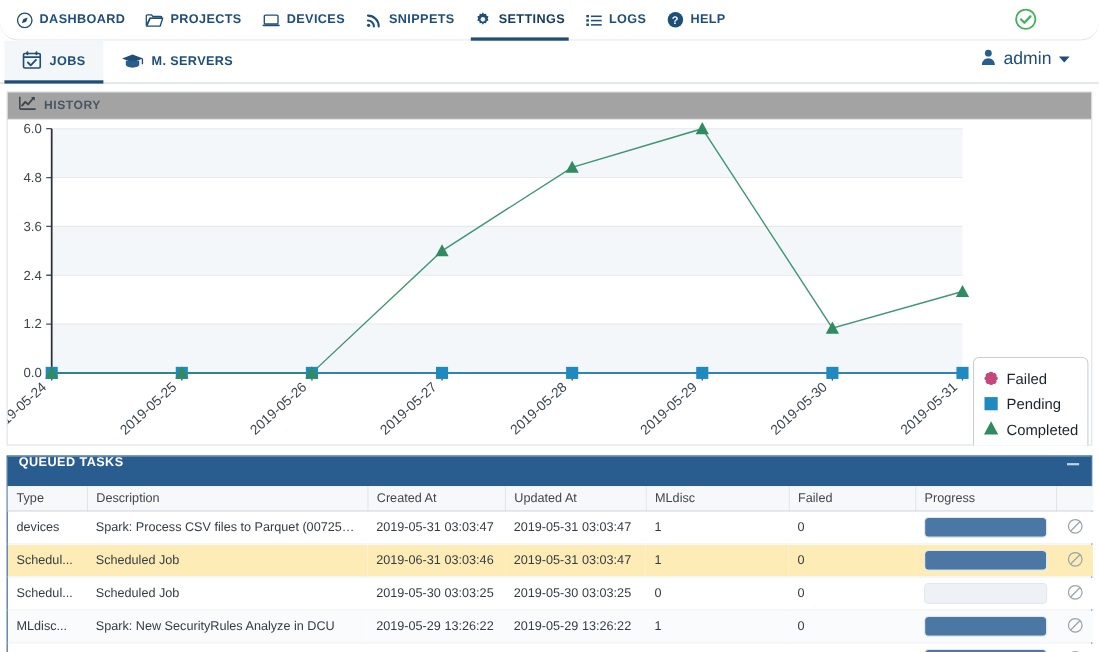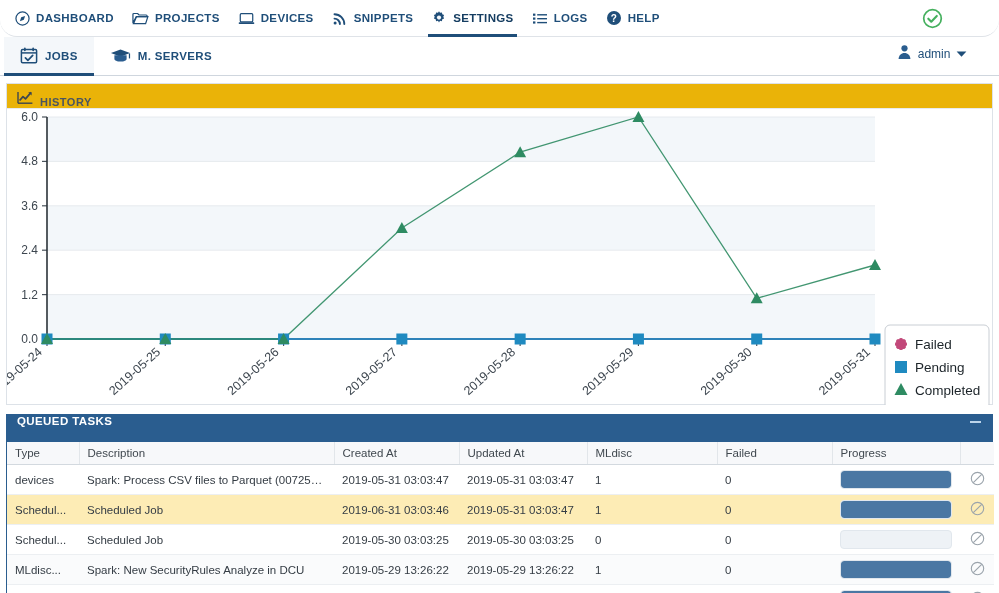--- a/index.html
+++ b/index.html
@@ -41,21 +41,21 @@
   }
   #update-btn {
     background: #5cb85c; color: #fff; border: none;
     font-family: "Liberation Sans", sans-serif;
     font-size: 11px; font-weight: bold;
     padding: 6px 11px; border-radius: 3px; cursor: pointer;
     white-space: nowrap;
   }
   #admin-wrap {
     display: flex; align-items: center; gap: 6px;
-    color: #1f4e79; font-size: 12px; cursor: pointer;
+    color: #1f4e79; font-size: 16px; cursor: pointer;
   }
 
   
   #sub-nav {
     height: 39px;
     background: #ffffff;
     border-bottom: 1px solid #cfd6de;
     display: flex; align-items: center;
     padding-left: 4px;
   }
@@ -74,23 +74,23 @@
 
   
   #history-panel {
     margin: 7px 6px 0 6px;
     border: 1px solid #dde2e8;
     background: #fff;
     height: 322px;
     position: relative;
   }
   #history-head {
-    height: 25px; display: flex; align-items: flex-end; gap: 7px;
+    height: 25px; display: flex; align-items: center; gap: 7px;
     padding-left: 10px;
-    background: #eab308; border-bottom: 1px solid #e8ebee;
+    background: #a3a3a3; border-bottom: 1px solid #e8ebee;
   }
   #history-title {
     font-size: 11px; font-weight: bold; color: #4a5560; letter-spacing: .5px;
   }
   #chart-area { position: relative; width: 100%; height: 296px; }
   #chart-svg { display: block; }
 
   
   #queued-panel { margin: 9px 6px 0 6px; border: 1px solid #2a5d8f; }
   #queued-head {

